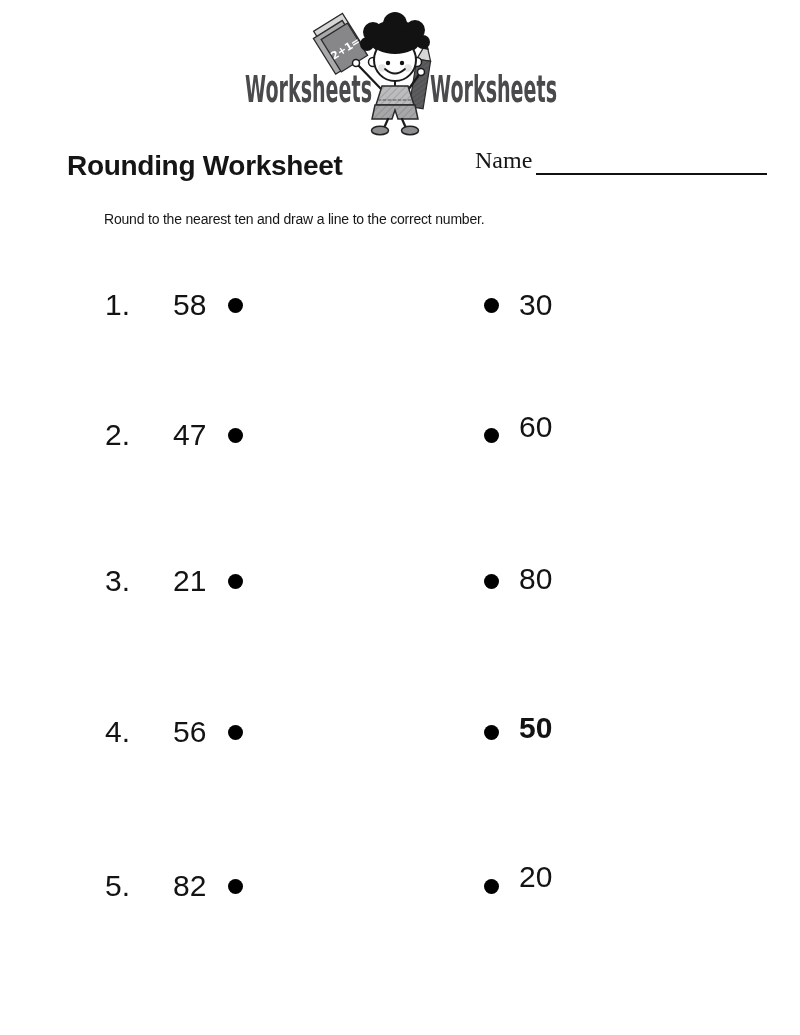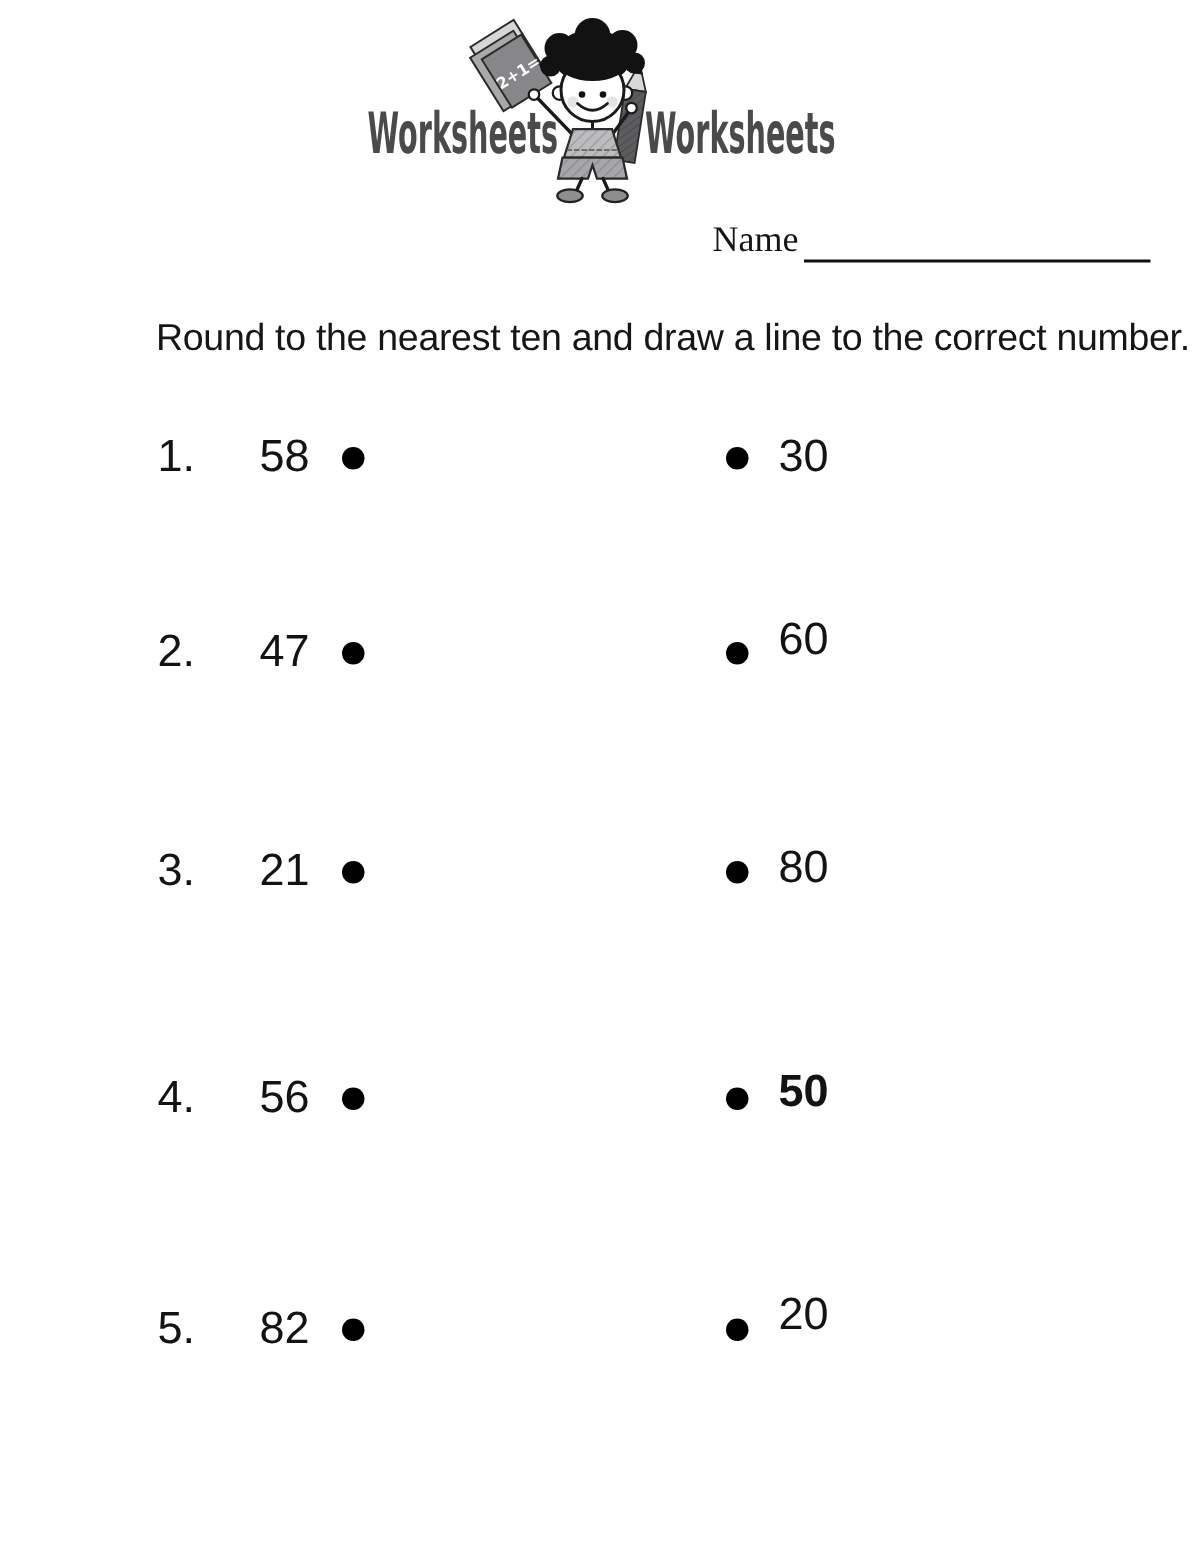--- a/index.html
+++ b/index.html
@@ -31,21 +31,21 @@
   .name-block{position:absolute; left:475px; top:147px; height:32px;}
   .name-label{font-size:24px; color:#151515;font-family:Liberation Serif, serif;}
   .name-line{
     position:absolute; left:61px; top:-2px;
     width:231px; height:28px;
     border-bottom:2.5px solid #101010;
   }
   
   .instruction{
     position:absolute; left:104px; top:211px; margin:0;
-    font-size:25px; letter-spacing:-0.2px; color:#161616;
+    font-size:14px; letter-spacing:-0.2px; color:#161616;
     white-space:nowrap;
   }
   
   .match-row{position:absolute; left:0; width:800px; height:40px;}
   .row-1{top:285px}.row-2{top:415px}.row-3{top:561px}.row-4{top:712px}.row-5{top:866px}
   .match-row span{position:absolute; line-height:40px; font-size:30px; color:#131313;}
   .pnum{left:105px; font-size:28px;}
   .lval{left:173px;}
   .dot{
     position:absolute; top:12.5px;
@@ -132,20 +132,21 @@
         <path d="M140 103 L180 103 L183 117 L163 117 L160 108 L157 117 L137 117 Z" fill="url(#hB)" stroke="#2a2a2a" stroke-width="1.5"></path>
 
         <line x1="153" y1="117" x2="149" y2="126" stroke="#1a1a1a" stroke-width="2.2"></line>
         <line x1="167" y1="117" x2="171" y2="126" stroke="#1a1a1a" stroke-width="2.2"></line>
         <ellipse cx="145" cy="128.5" rx="8.5" ry="4.2" fill="#8e8e90" stroke="#222" stroke-width="1.5"></ellipse>
         <ellipse cx="175" cy="128.5" rx="8.5" ry="4.2" fill="#8e8e90" stroke="#222" stroke-width="1.5"></ellipse>
       </g>
     </svg>
   </div>
 
+  <h1 class="title">Rounding Worksheet</h1>
 
   <div class="name-block">
     <span class="name-label">Name</span>
     <span class="name-line"></span>
   </div>
 
   <p class="instruction">Round to the nearest ten and draw a line to the correct number.</p>
 
   <div class="match-row row-1">
     <span class="pnum">1.</span>

